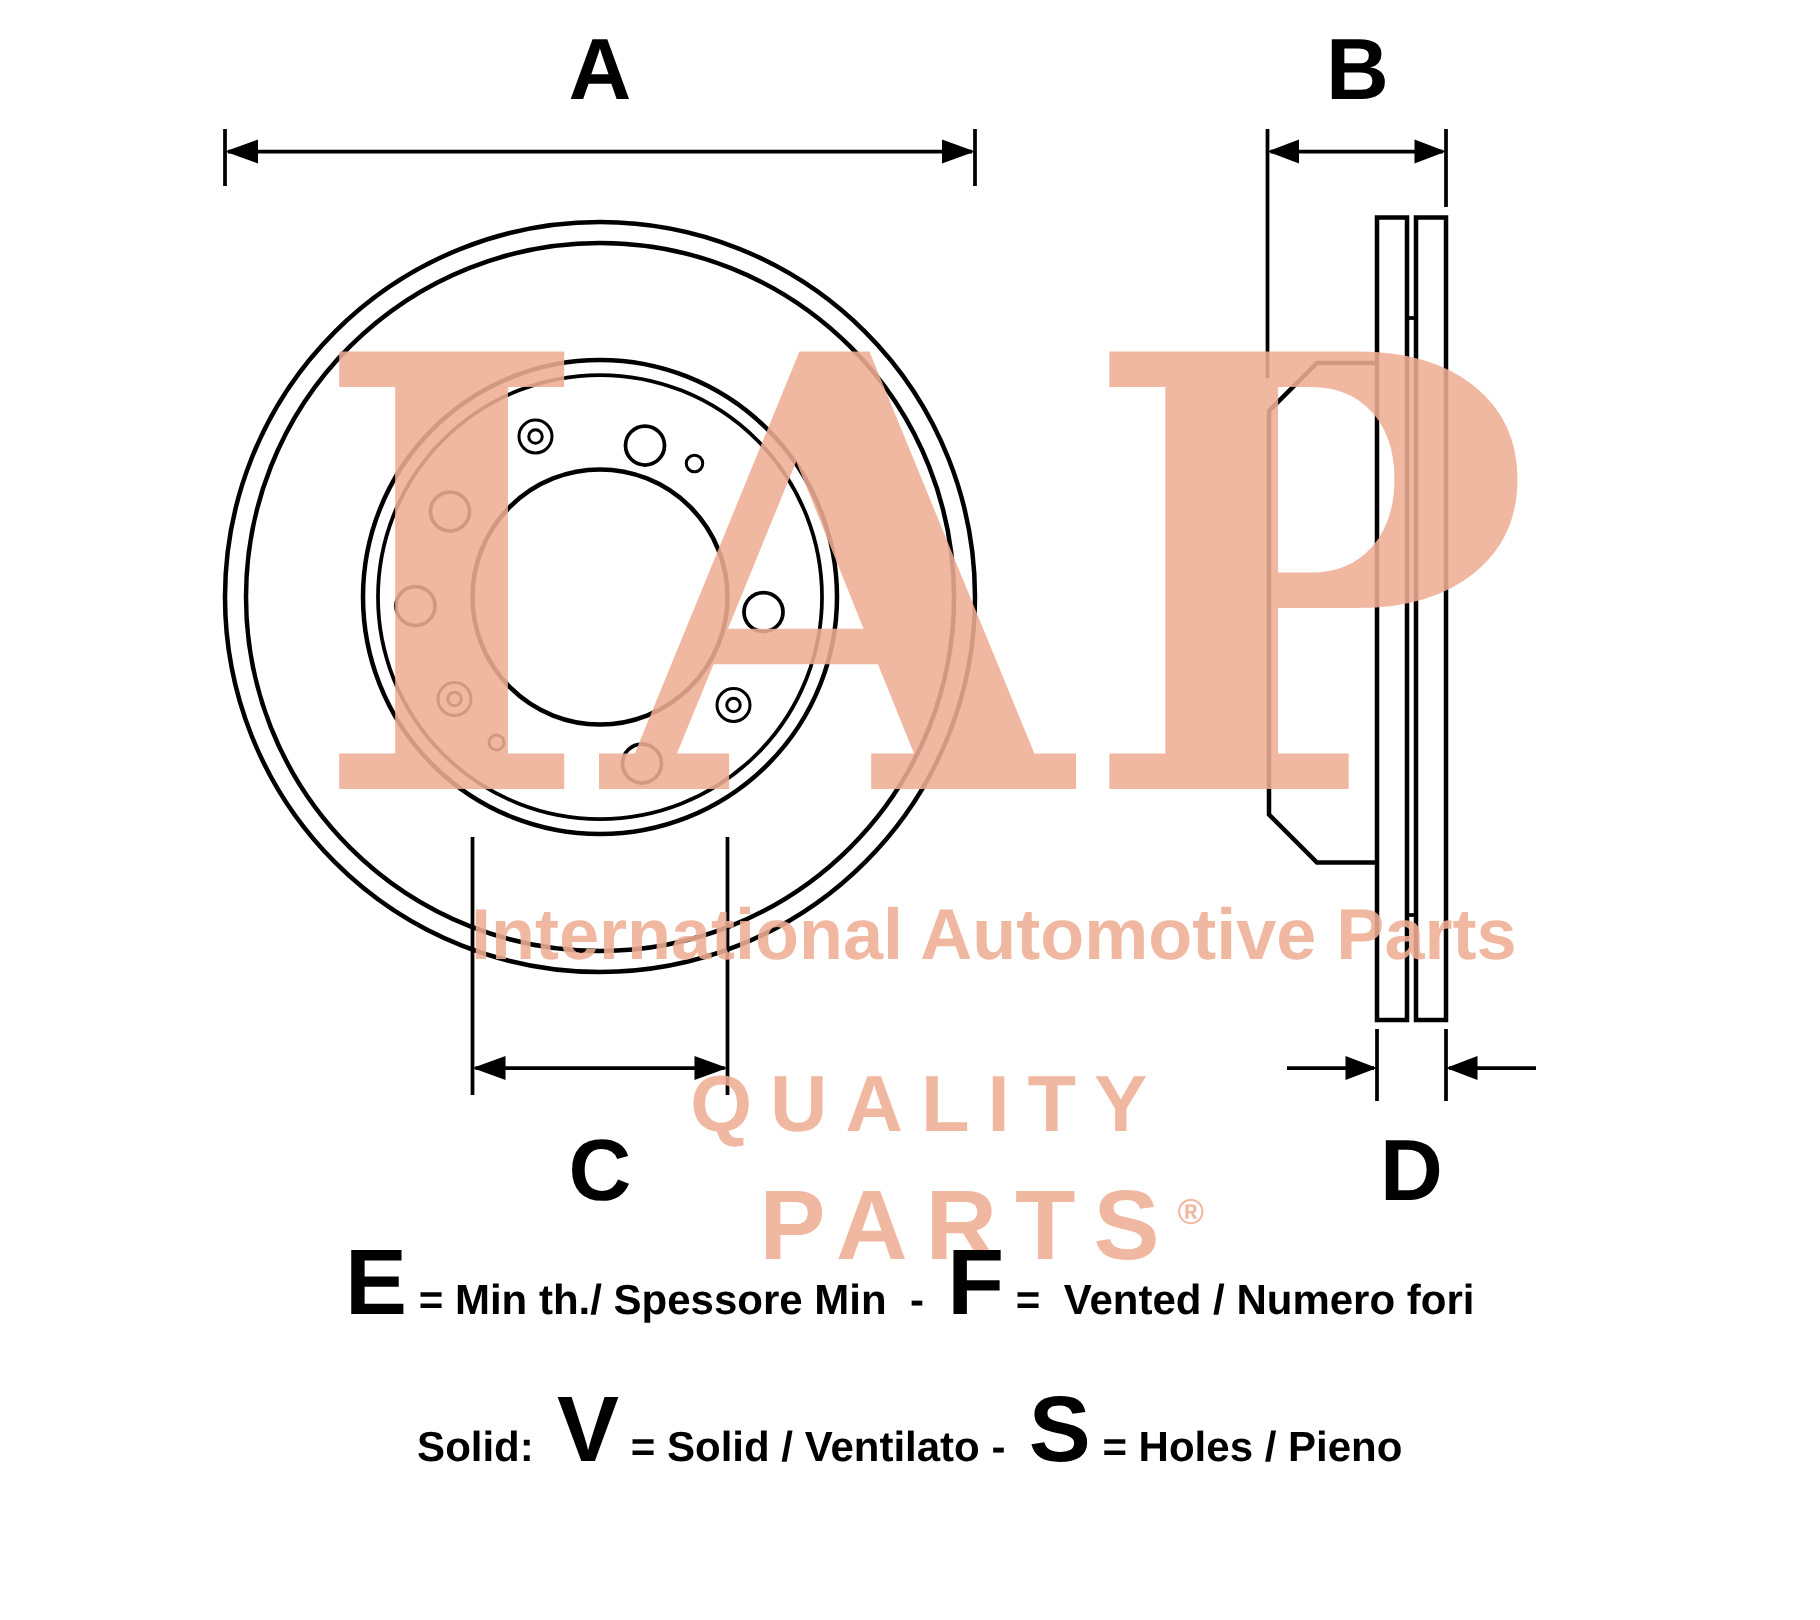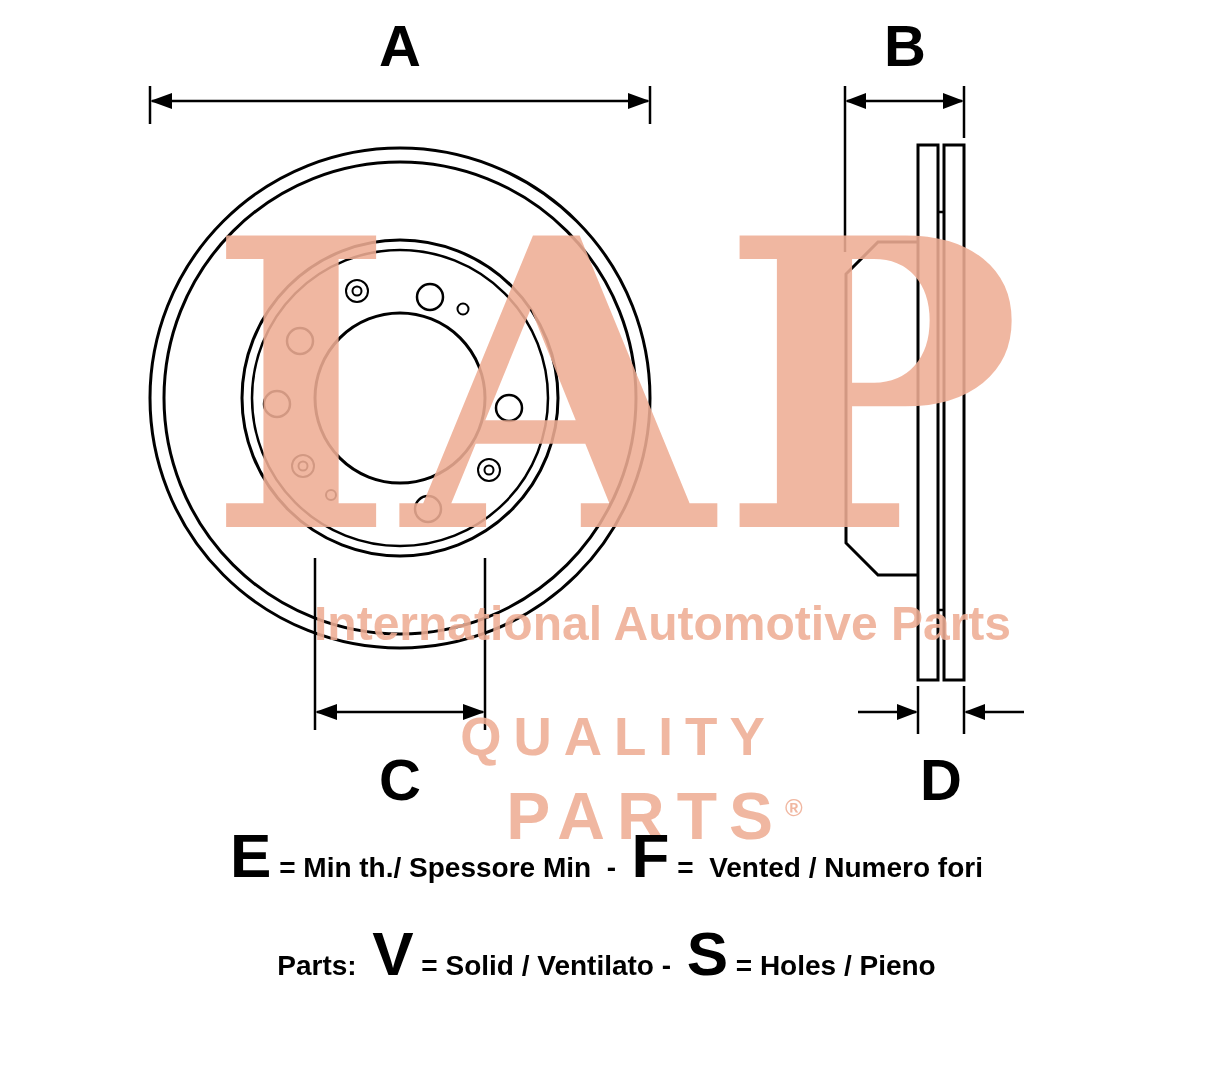--- a/index.html
+++ b/index.html
@@ -119,20 +119,20 @@
   </div>
 
   <div class="legend row1">
     <span class="big">E</span>
     <span class="small"> = Min th./ Spessore Min  -  </span>
     <span class="big">F</span>
     <span class="small"> =  Vented / Numero fori</span>
   </div>
 
   <div class="legend row2">
-    <span class="small">Parts:  </span>
+    <span class="small">Solid:  </span>
     <span class="big">V</span>
     <span class="small"> = Solid / Ventilato -  </span>
     <span class="big">S</span>
     <span class="small"> = Holes / Pieno</span>
   </div>
 
 </div>
 
 </body></html>

